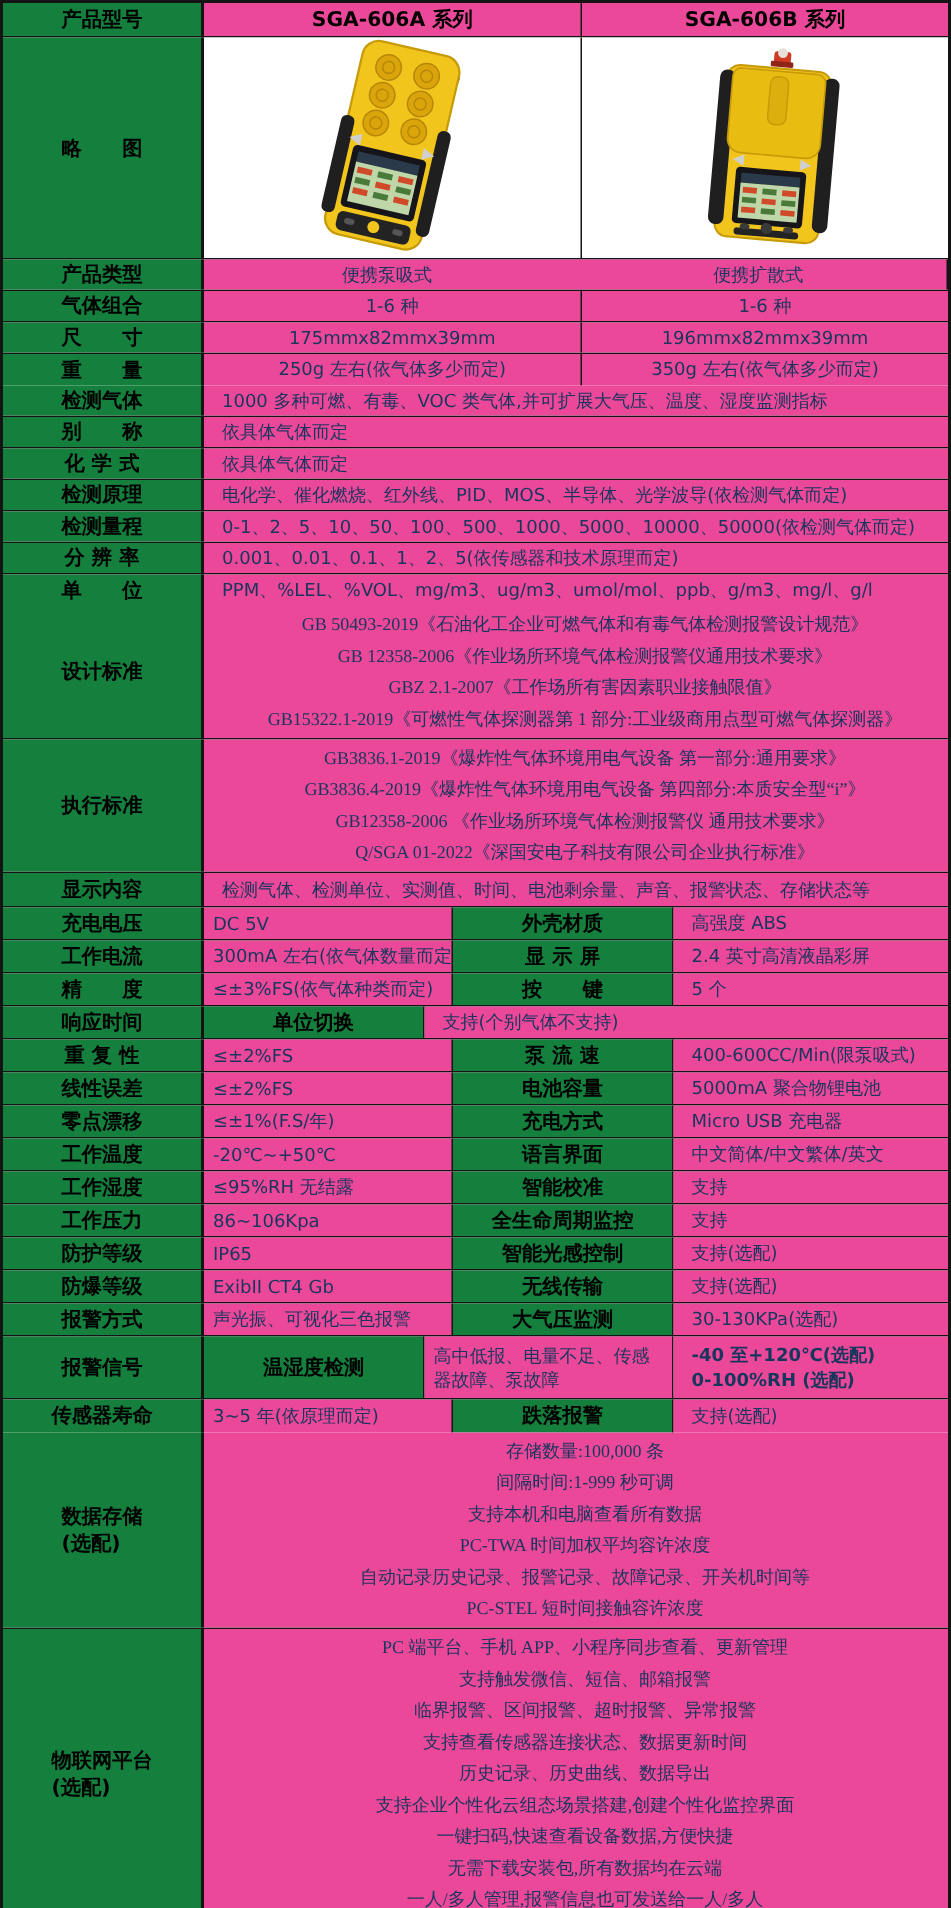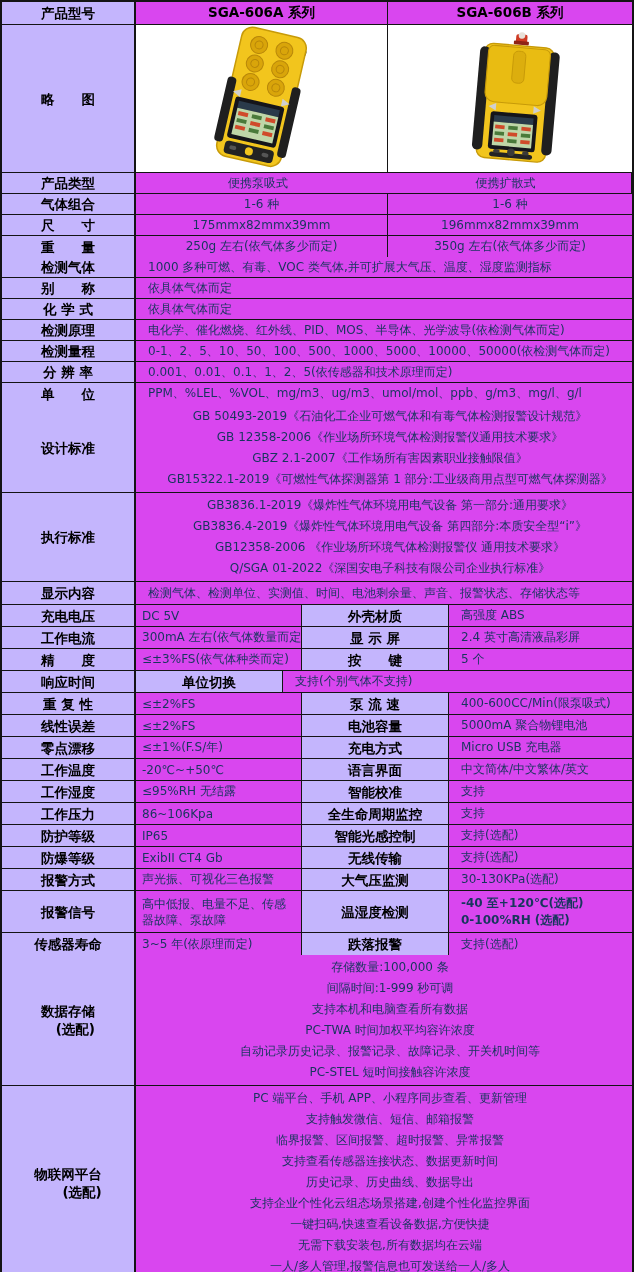--- a/index.html
+++ b/index.html
@@ -16,51 +16,51 @@
   }
   .row { display: flex; align-items: stretch; border-bottom: 1px solid #141414; }
   .row:last-child { border-bottom: none; }
   .cell {
     display: flex; align-items: center;
     border-right: 1px solid #141414;
     overflow: hidden;
   }
   .cell.last { border-right: none; flex: 1; padding-left: 12px; }
   .label {
-    background: #c4b5fd;
+    background: #15803d;
     font-weight: bold;
     font-size: 13.5px;
     color: #000;
     justify-content: center;
-    text-align: right;
+    text-align: left;
     border-right-width: 2px;
     white-space: pre-line;
     line-height: 18px;
   }
   .value {
-    background: #d946ef;
+    background: #ec4899;
     color: #17365D;
     font-size: 12px;
     padding: 0 6px;
     white-space: nowrap;
   }
   .value.center { justify-content: center; text-align: center; padding: 0 2px; }
   .value.pre { white-space: pre-line; font-weight: bold; }
   .value.wrap { white-space: normal; line-height: 16px; }
   .w-label { width: 134px; flex: none; }
   .w-a { width: 252px; flex: none; }
   .w-v1 { width: 166px; flex: none; }
   .w-l2 { width: 147px; flex: none; border-right-width: 1px; }
   .h-header { height: 23px; }
   .h-sketch { height: 148px; }
   .h-std { height: 21px; }
   .h-quad { height: 22px; }
   .h-alarm { height: 42px; }
   .imgcell { background: #ffffff; justify-content: center; align-items: center; }
-  .lines { display: flex; flex-direction: column; justify-content: center; padding: 2px 0; }
+  .lines { display: flex; flex-direction: column; justify-content: center; padding: 2px 0; font-family: Liberation Serif, serif; }
   .lines .ln { line-height: 21px; padding: 0 6px; white-space: nowrap; }
   .hdr { font-weight: bold; font-size: 13.5px; color: #000; }
 </style>
 </head>
 <body>
 
 <div class="tbl">
 
   <div class="row h-header">
     <div class="cell label w-label">产品型号</div>
@@ -304,22 +304,22 @@
         <div class="cell value last">支持(选配)</div>
       </div>
       <div class="row h-quad">
         <div class="cell label w-label">报警方式</div>
         <div class="cell value w-v1">声光振、可视化三色报警</div>
         <div class="cell label w-l2">大气压监测</div>
         <div class="cell value last">30-130KPa(选配)</div>
       </div>
       <div class="row h-alarm">
         <div class="cell label w-label">报警信号</div>
+        <div class="cell label w-l2">温湿度检测</div>
         <div class="cell value w-v1 wrap">高中低报、电量不足、传感器故障、泵故障</div>
-        <div class="cell label w-l2">温湿度检测</div>
         <div class="cell value last pre">-40 至+120℃(选配)
 0-100%RH  (选配)</div>
       </div>
       <div class="row h-quad">
         <div class="cell label w-label">传感器寿命</div>
         <div class="cell value w-v1">3~5 年(依原理而定)</div>
         <div class="cell label w-l2">跌落报警</div>
         <div class="cell value last">支持(选配)</div>
       </div>
     </div>

